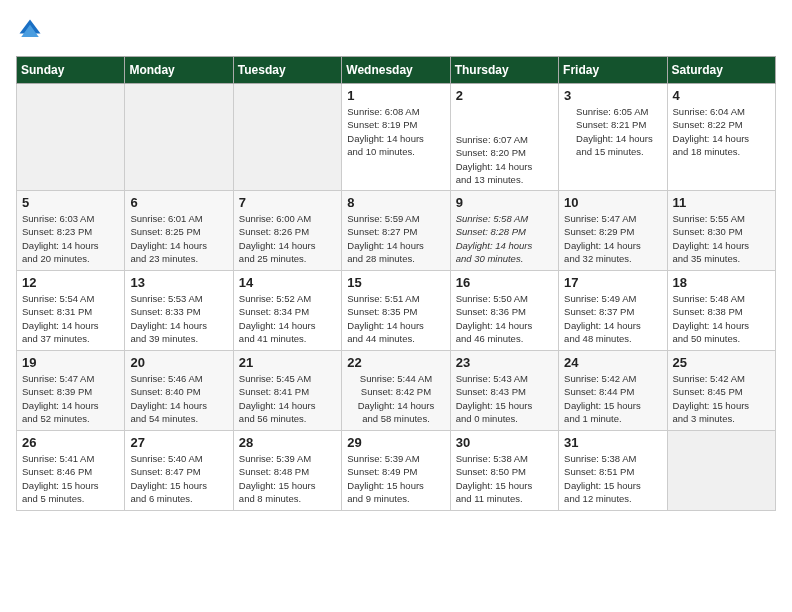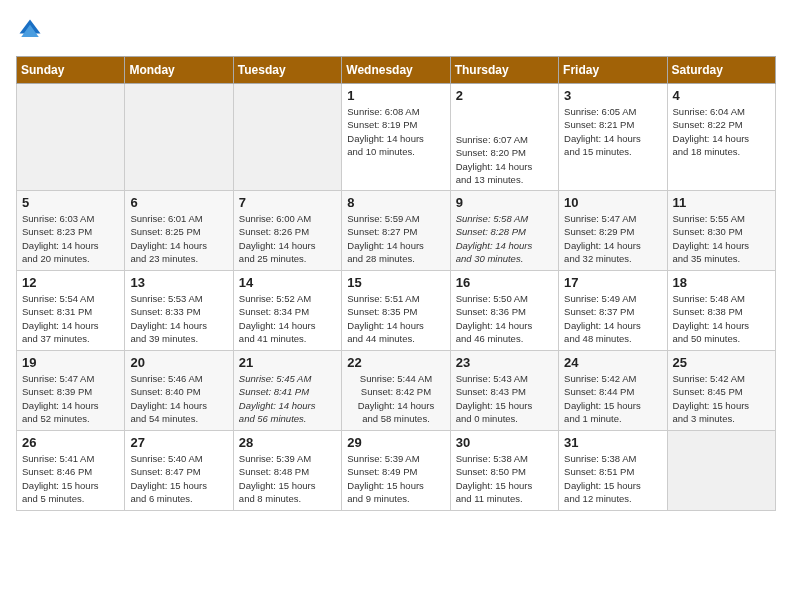--- a/index.html
+++ b/index.html
@@ -36,21 +36,21 @@
     .location-title {
       font-size: 15px;
       color: #555;
     }
     table {
       width: 100%;
       border-collapse: collapse;
       table-layout: fixed;
     }
     thead tr th {
-      background-color: #a16207;
+      background-color: #14532d;
       color: #fff;
       font-size: 12px;
       font-weight: bold;
       padding: 6px 4px;
       text-align: left;
       border: 1px solid #aaa;
     }
     tbody tr td {
       vertical-align: top;
       border: 1px solid #ccc;
@@ -124,21 +124,21 @@
         </td>
         <td>
           <span class="day-num">2</span>
           <div class="day-info" style="white-space: pre-line; margin-top: 30px;">Sunrise: 6:07 AM
 Sunset: 8:20 PM
 Daylight: 14 hours
 and 13 minutes.</div>
         </td>
         <td>
           <span class="day-num">3</span>
-          <div class="day-info" style="white-space: pre-line;">Sunrise: 6:05 AM
+          <div class="day-info" style="white-space: pre-line; margin-left: 12px;">Sunrise: 6:05 AM
 Sunset: 8:21 PM
 Daylight: 14 hours
 and 15 minutes.</div>
         </td>
         <td>
           <span class="day-num">4</span>
           <div class="day-info" style="white-space: pre-line;">Sunrise: 6:04 AM
 Sunset: 8:22 PM
 Daylight: 14 hours
 and 18 minutes.</div>
@@ -256,21 +256,21 @@
         </td>
         <td>
           <span class="day-num">20</span>
           <div class="day-info" style="white-space: pre-line;">Sunrise: 5:46 AM
 Sunset: 8:40 PM
 Daylight: 14 hours
 and 54 minutes.</div>
         </td>
         <td>
           <span class="day-num">21</span>
-          <div class="day-info" style="white-space: pre-line; font-style: italic;">Sunrise: 5:45 AM
+          <div class="day-info" style="white-space: pre-line;">Sunrise: 5:45 AM
 Sunset: 8:41 PM
 Daylight: 14 hours
 and 56 minutes.</div>
         </td>
         <td>
           <span class="day-num">22</span>
           <div class="day-info" style="white-space: pre-line; text-align: center;">Sunrise: 5:44 AM
 Sunset: 8:42 PM
 Daylight: 14 hours
 and 58 minutes.</div>

